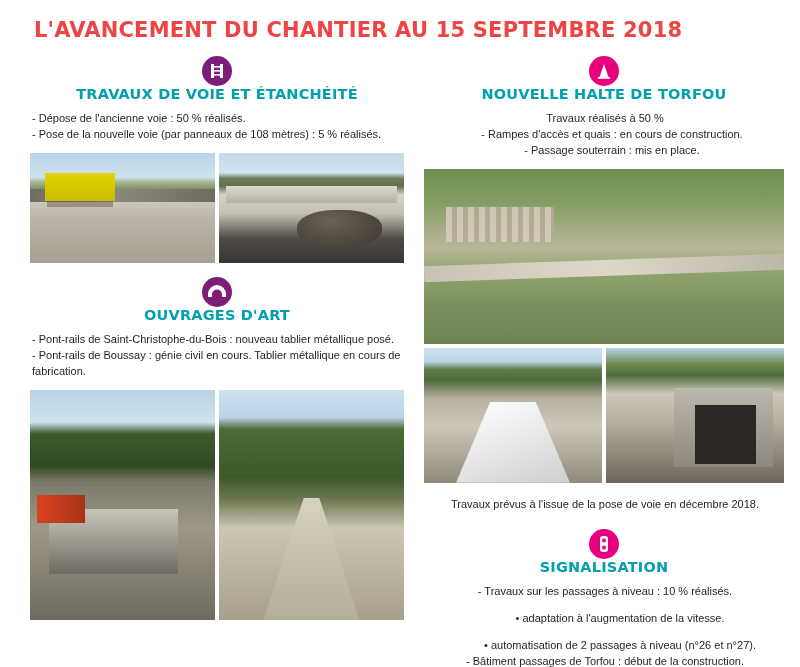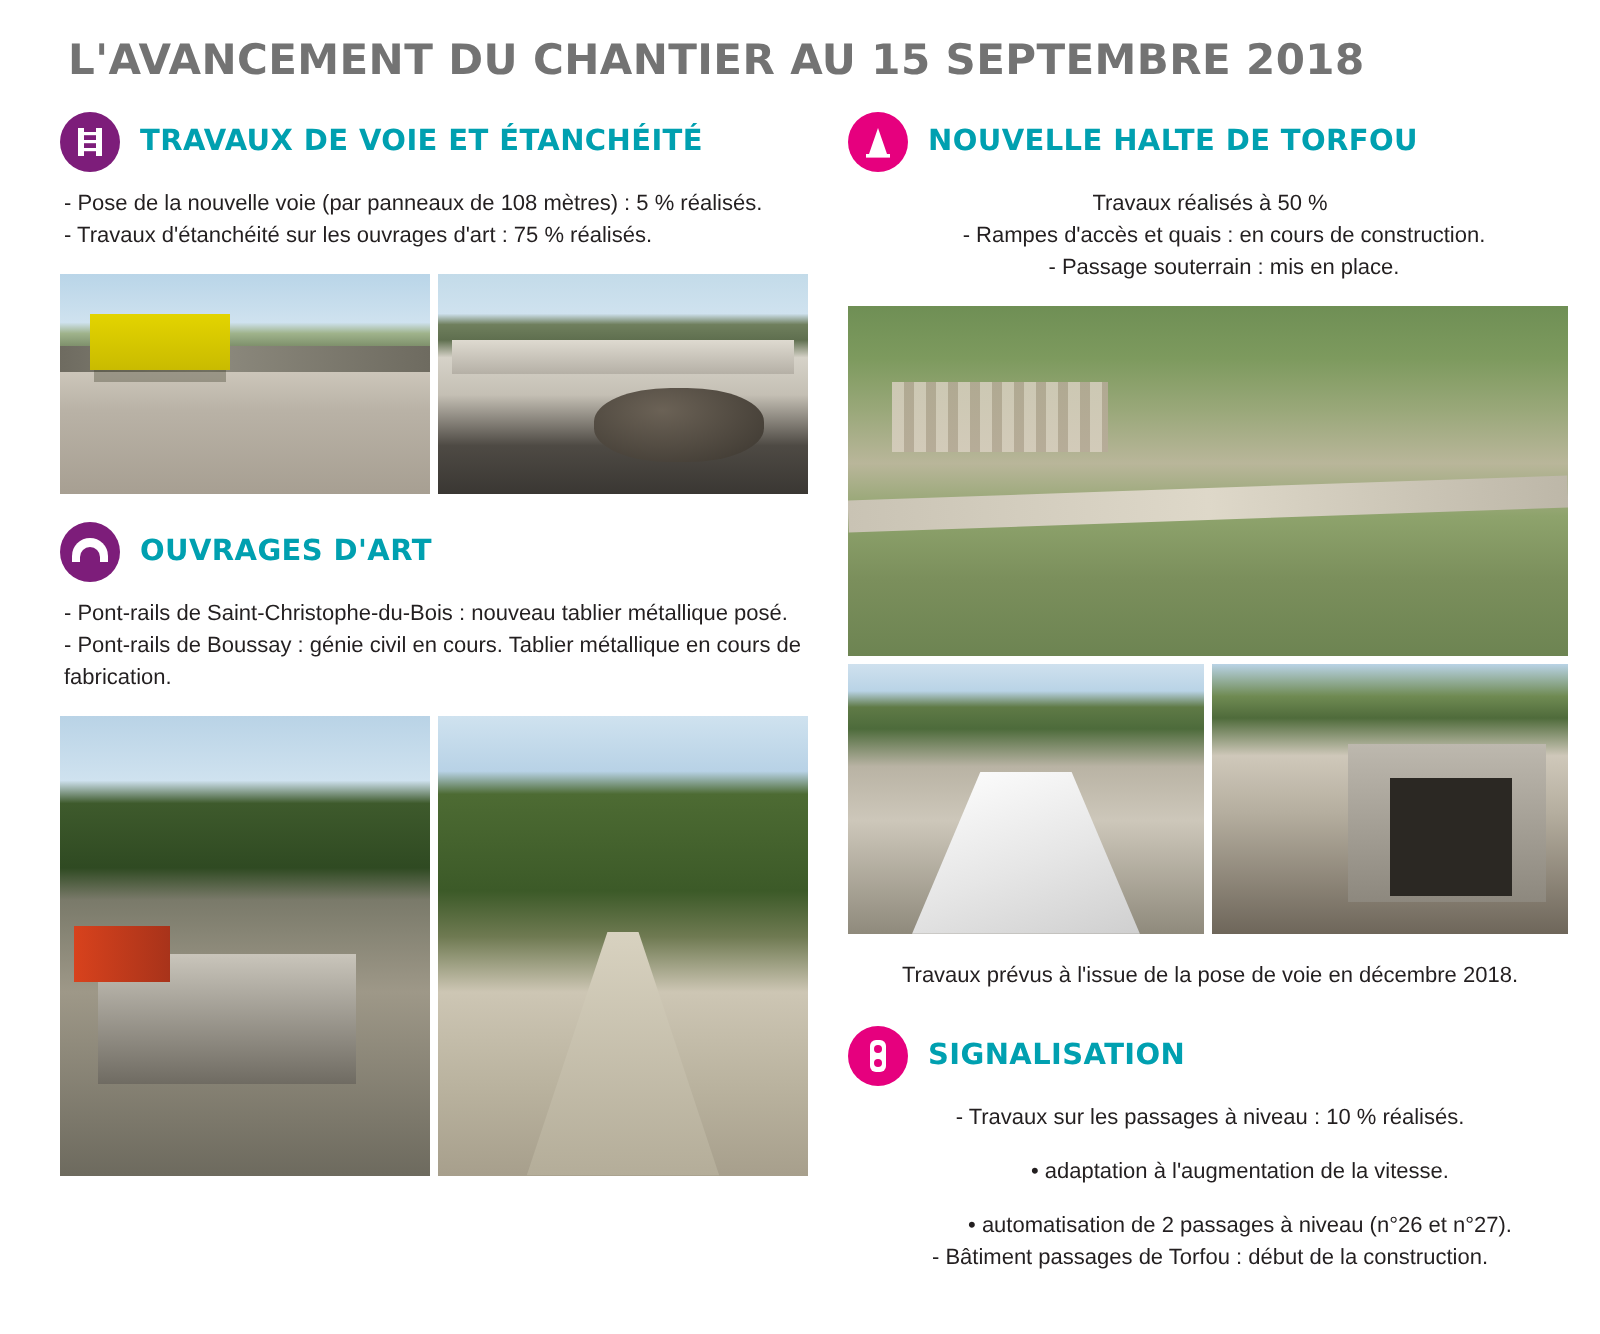--- a/index.html
+++ b/index.html
@@ -15,39 +15,39 @@
     overflow: hidden;
   }
   .page {
     position: relative;
     width: 800px;
     height: 667px;
     box-sizing: border-box;
     padding: 14px 18px 0 30px;
   }
   .main-title {
-    color: #737373;
+    color: #ef4444;
     font-size: 21px;
     font-weight: bold;
     letter-spacing: 0.2px;
     margin: 4px 0 14px 4px;
     font-family: "DejaVu Sans", "Liberation Sans", sans-serif;
   }
   .columns {
     display: flex;
     gap: 20px;
   }
   .col-left { width: 374px; }
   .col-right { width: 360px; text-align: center; }
 
   .section-head {
     display: flex;
     align-items: center;
-    gap: 10px;
     margin-bottom: 9px;
+    flex-direction: column;
   }
   .sec-icon {
     width: 30px;
     height: 30px;
     border-radius: 50%;
     background: #7d1d7a;
     display: flex;
     align-items: center;
     justify-content: center;
     flex: 0 0 auto;
@@ -198,22 +198,22 @@
             <rect x="12" y="2" width="3" height="14" fill="#ffffff"></rect>
             <rect x="3" y="4" width="12" height="1.6" fill="#ffffff"></rect>
             <rect x="3" y="8" width="12" height="1.6" fill="#ffffff"></rect>
             <rect x="3" y="12" width="12" height="1.6" fill="#ffffff"></rect>
           </svg>
         </span>
         <span class="sec-title">TRAVAUX DE VOIE ET ÉTANCHÉITÉ</span>
       </div>
 
       <div class="body-text">
+        <div>- Dépose de l'ancienne voie : 50 % réalisés.</div>
         <div>- Pose de la nouvelle voie (par panneaux de 108 mètres) : 5 % réalisés.</div>
-        <div>- Travaux d'étanchéité sur les ouvrages d'art : 75 % réalisés.</div>
       </div>
 
       <div class="photos">
         <div class="photo ph-track" style="width:185px;height:110px;"></div>
         <div class="photo ph-bridge" style="width:185px;height:110px;"></div>
       </div>
 
       <div class="section-head" style="margin-top:6px;">
         <span class="sec-icon">
           <svg width="20" height="14" viewBox="0 0 20 14">

